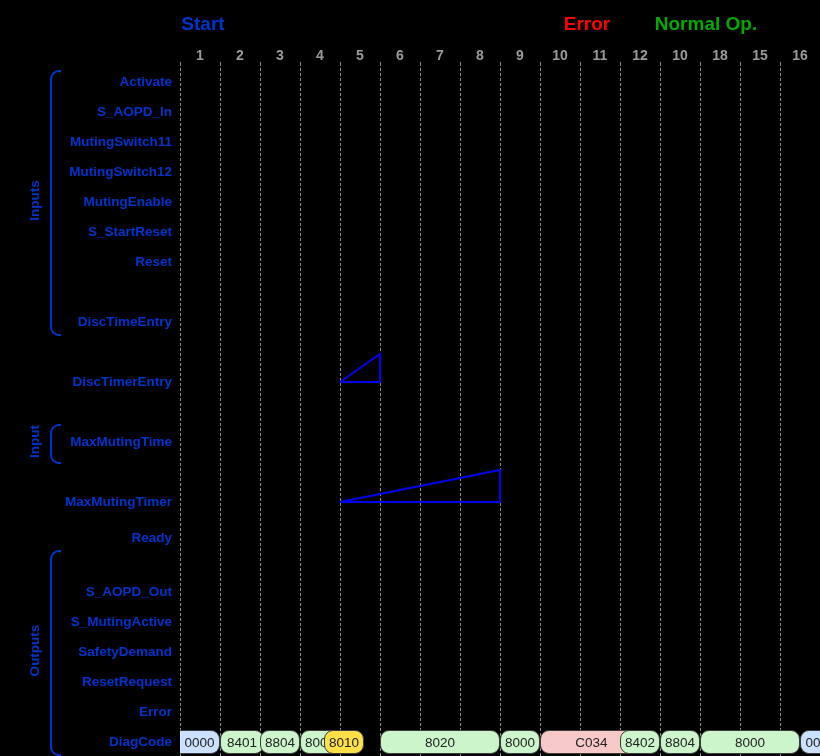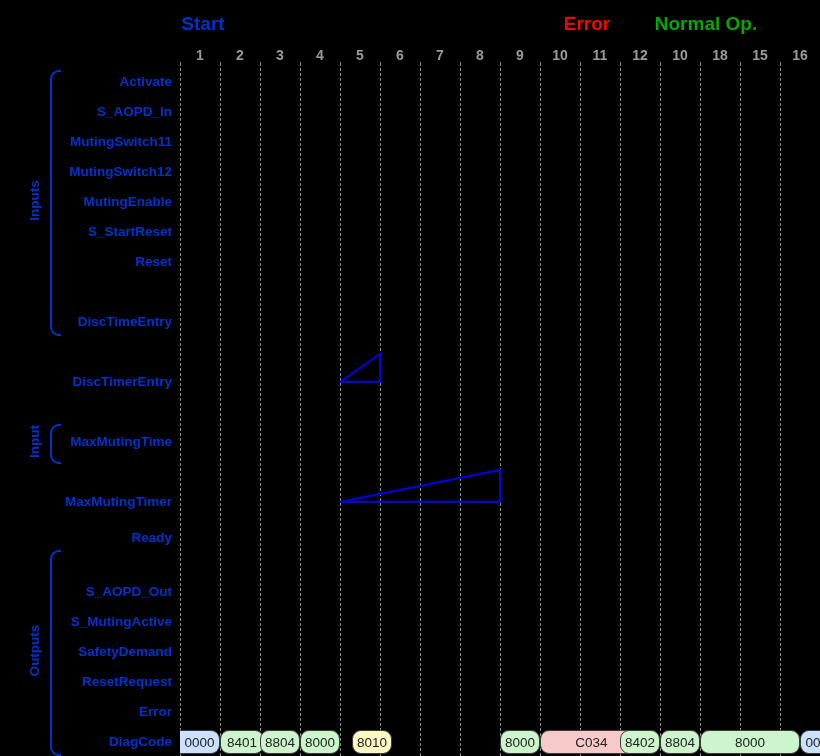--- a/index.html
+++ b/index.html
@@ -160,21 +160,22 @@
       <polyline points="0,28 40,0 40,28 0,28" fill="none" stroke="#0000ee" stroke-width="2"></polyline>
     </svg>
     <svg class="ramp" width="162" height="34" style="left:320px;top:470px;">
       <polyline points="0,32 160,0 160,32 0,32" fill="none" stroke="#0000ee" stroke-width="2"></polyline>
     </svg>
     <div style="position:absolute;left:160px;top:730px;width:640px;height:24px;" id="diag-row">
       <div class="diag-cell" style="left:0px;width:40px;background:#cce0ff;border-top-left-radius:0;border-bottom-left-radius:0;border-left:none;">0000</div>
       <div class="diag-cell" style="left:40px;width:44px;background:#ccf5cc;">8401</div>
       <div class="diag-cell" style="left:80px;width:40px;background:#ccf5cc;">8804</div>
       <div class="diag-cell" style="left:120px;width:40px;background:#ccf5cc;">8000</div>
-      <div class="diag-cell" style="left:172px;width:40px;background:#fef9c3;">8010</div>
+      <div class="diag-cell" style="left:144px;width:40px;background:#fde047;">8010</div>
+      <div class="diag-cell" style="left:200px;width:120px;background:#ccf5cc;">8020</div>
       <div class="diag-cell" style="left:320px;width:40px;background:#ccf5cc;">8000</div>
       <div class="diag-cell" style="left:360px;width:103px;background:#f7c9c9;">C034</div>
       <div class="diag-cell" style="left:440px;width:40px;background:#ccf5cc;">8402</div>
       <div class="diag-cell" style="left:480px;width:40px;background:#ccf5cc;">8804</div>
       <div class="diag-cell" style="left:520px;width:100px;background:#ccf5cc;">8000</div>
       <div class="diag-cell" style="left:620px;width:40px;background:#cce0ff;border-top-right-radius:0;border-bottom-right-radius:0;border-right:none;">0000</div>
     </div>
   </div>
 
 </body></html>

